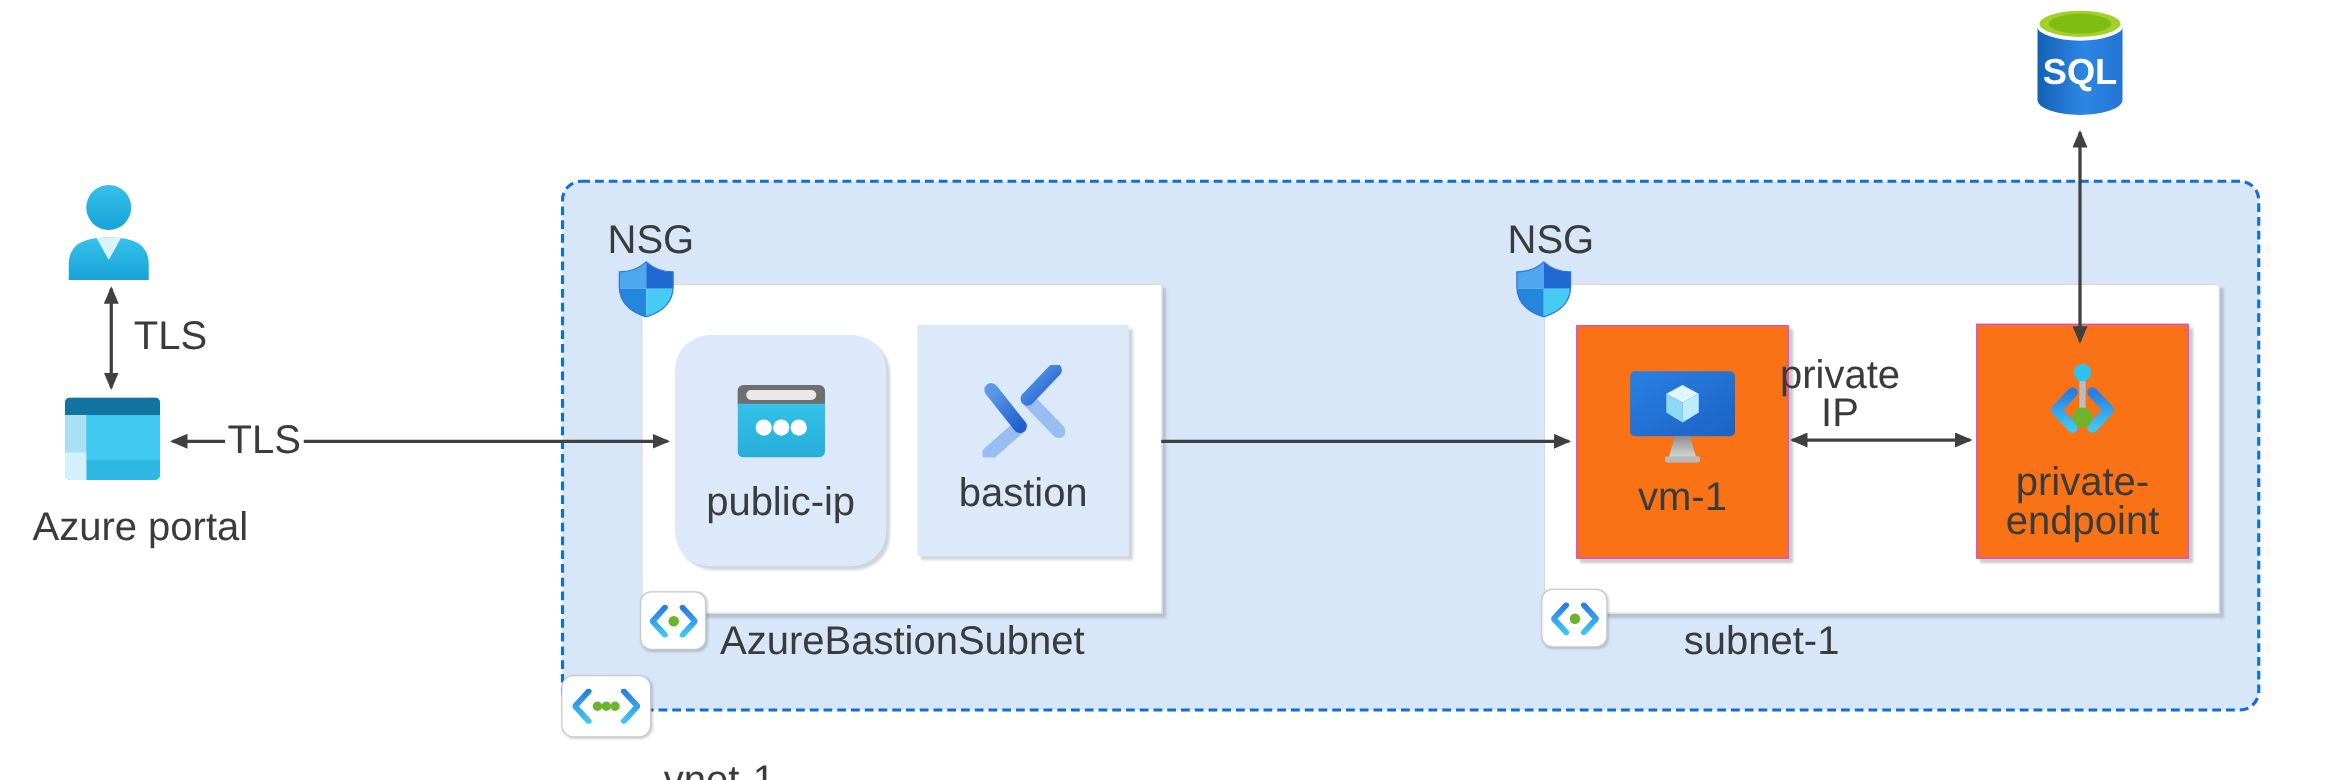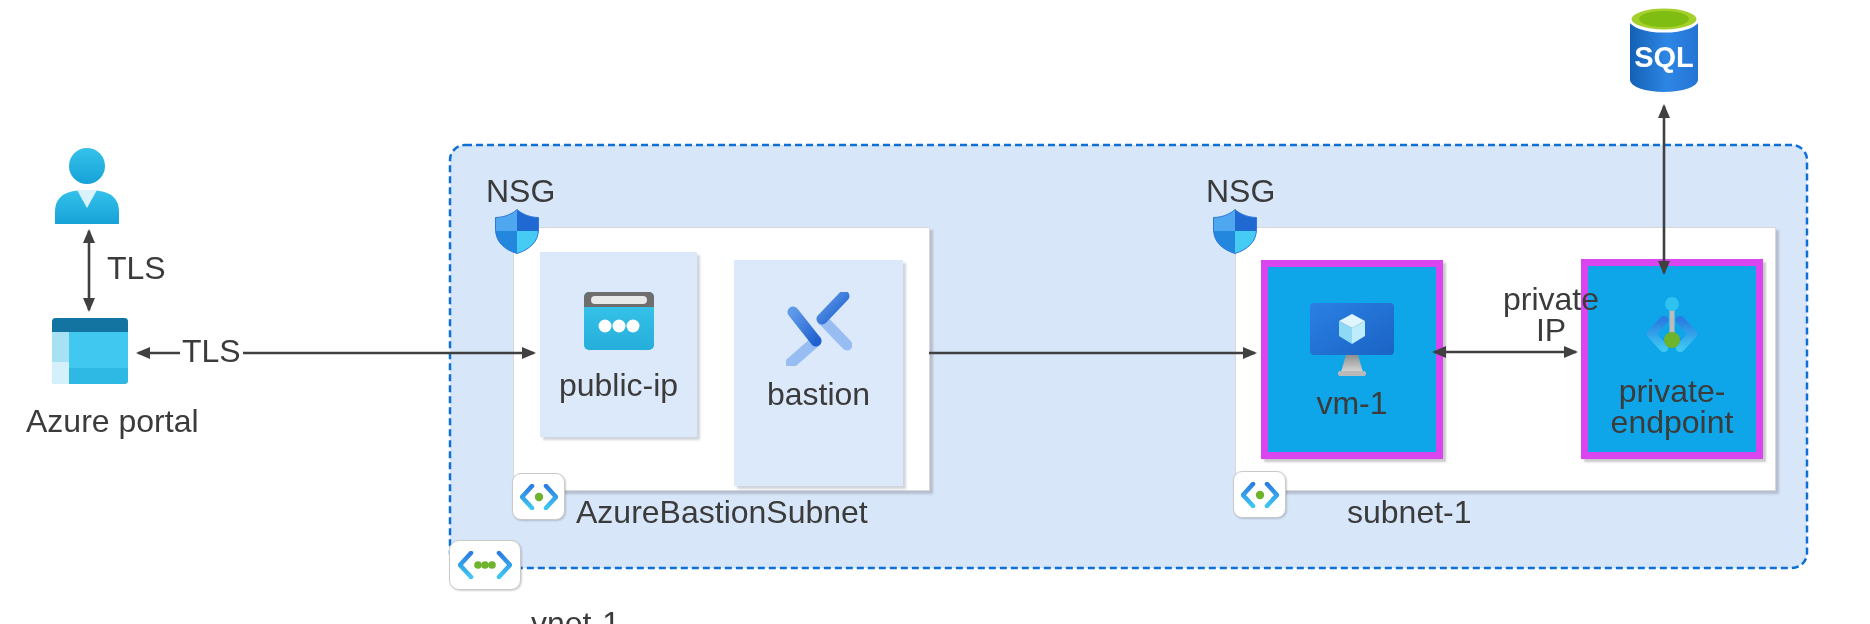--- a/index.html
+++ b/index.html
@@ -12,21 +12,21 @@
   .center{text-align:center;}
   
   .subnet-box{
     position:absolute;background:#ffffff;border:1px solid #d8d8d8;
     box-shadow:3px 3px 2px rgba(140,145,155,.45);
   }
   .tile{
     position:absolute;display:flex;flex-direction:column;align-items:center;
   }
   .tile.blue{background:#dce9fa;box-shadow:3px 3px 2px rgba(140,150,165,.40);}
-  .tile.gray{background:#0ea5e9;border:7px solid #d946ef;box-shadow:3px 3px 2px rgba(120,120,120,.40);}
+  .tile.gray{background:#f97316;border:1px solid #d946ef;box-shadow:3px 3px 2px rgba(120,120,120,.40);}
   .badge{
     position:absolute;background:#ffffff;border:1px solid #c9c9c9;border-radius:9px;
     display:flex;align-items:center;justify-content:center;
     box-shadow:1px 1px 2px rgba(0,0,0,.18);
   }
   .arrows{position:absolute;left:0;top:0;pointer-events:none;}
 </style>
 </head>
 <body>
 
@@ -59,21 +59,21 @@
   <svg class="abs" style="left:1212px;top:208px;" width="46" height="46" viewBox="0 0 46 46">
     <g clip-path="url(#shieldClip1)">
       <rect x="0" y="0" width="23" height="23" fill="#4fa7f0"></rect>
       <rect x="23" y="0" width="23" height="23" fill="#2069d2"></rect>
       <rect x="0" y="23" width="23" height="23" fill="#2287dd"></rect>
       <rect x="23" y="23" width="23" height="23" fill="#46cbf4"></rect>
     </g>
     <path d="M23,1.5 C29,7 37.5,9.5 44.5,9.5 L44.5,21 C44.5,33.5 36,41.5 23,45.5 C10,41.5 1.5,33.5 1.5,21 L1.5,9.5 C8.5,9.5 17,7 23,1.5 Z" fill="none" stroke="#2b77dd" stroke-width="1"></path>
   </svg>
 
-  <div class="tile blue" style="left:540px;top:252px;width:157px;height:185px;">
+  <div class="tile blue" style="left:540px;top:268px;width:169px;height:185px;border-radius:28px;">
     <svg style="margin-top:40px;" width="70" height="58" viewBox="0 0 70 58">
       <defs>
         <linearGradient id="pipg" x1="0" y1="0" x2="0" y2="1">
           <stop offset="0" stop-color="#3ac7ed"></stop>
             <stop offset="1" stop-color="#25aeda"></stop>
         </linearGradient>
         <clipPath id="pipClip">
             <rect x="0" y="0" width="70" height="58" rx="5"></rect>
           </clipPath>
       </defs>
@@ -82,21 +82,21 @@
         <rect x="0" y="0" width="70" height="15" fill="#6e6e6e"></rect>
         <rect x="7" y="4" width="56" height="8" rx="4" fill="#e9e9e9"></rect>
         <circle cx="21" cy="34" r="6.5" fill="#ffffff"></circle>
         <circle cx="35" cy="34" r="6.5" fill="#ffffff"></circle>
         <circle cx="49" cy="34" r="6.5" fill="#ffffff"></circle>
       </g>
     </svg>
     <div class="lbl" style="margin-top:20px;">public-ip</div>
   </div>
 
-  <div class="tile blue" style="left:734px;top:260px;width:169px;height:226px;">
+  <div class="tile blue" style="left:734px;top:260px;width:169px;height:185px;">
     <svg style="margin-top:32px;" width="66" height="74" viewBox="0 0 66 74">
       <defs>
         <linearGradient id="bd" x1="0" y1="0" x2="1" y2="1">
           <stop offset="0" stop-color="#5e9ae9"></stop>
             <stop offset="1" stop-color="#2061cf"></stop>
         </linearGradient>
       </defs>
       <line x1="30" y1="49" x2="5" y2="71" stroke="#97bdf3" stroke-width="11" stroke-linecap="round"></line>
       <line x1="7" y1="20" x2="30" y2="49" stroke="url(#bd)" stroke-width="11" stroke-linecap="round"></line>
       <line x1="36" y1="27" x2="61" y2="53" stroke="#97bdf3" stroke-width="11" stroke-linecap="round"></line>
@@ -201,21 +201,21 @@
       <rect x="0" y="0" width="76" height="14" fill="#1474a1"></rect>
     </g>
   </svg>
   <div class="abs lbl center" style="left:0px;top:406px;width:152px;padding-left:26px;">Azure portal</div>
 
   <div class="abs lbl" style="left:182px;top:336px;">TLS</div>
 
   <div class="abs" style="left:944px;top:368px;">
   </div>
 
-  <div class="abs center" style="left:1433px;top:284px;width:140px;padding-left:48px;">
+  <div class="abs center" style="left:1354px;top:284px;width:140px;padding-left:48px;">
     <div class="lbl">private</div>
     <div class="lbl">IP</div>
   </div>
 
   <svg class="abs" style="left:1626px;top:4px;" width="76" height="92" viewBox="0 0 76 92">
     <defs>
       <linearGradient id="sqlg" x1="0" y1="0" x2="1" y2="0">
         <stop offset="0" stop-color="#1361b6"></stop>
           <stop offset="0.55" stop-color="#2e86e4"></stop>
           <stop offset="1" stop-color="#2474d4"></stop>

